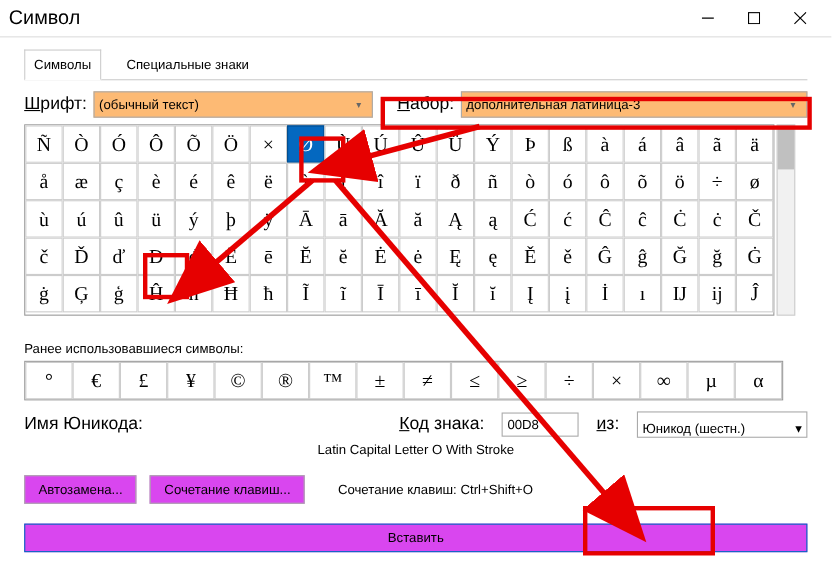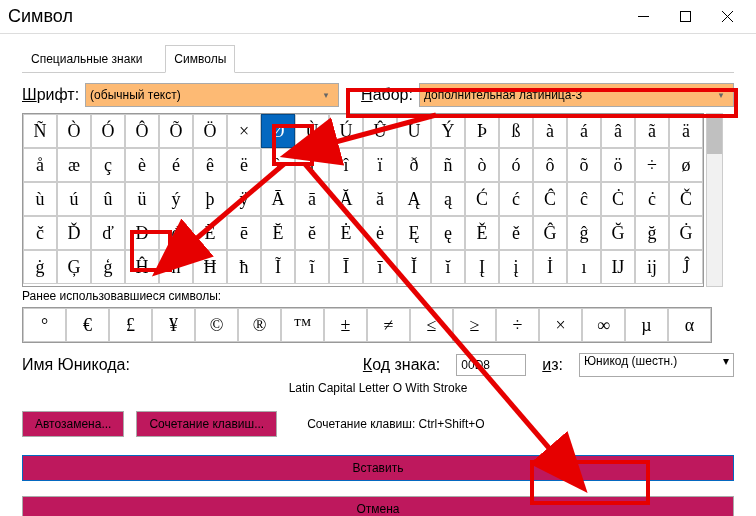--- a/index.html
+++ b/index.html
@@ -19,29 +19,29 @@
   .combo .val { flex: 1; font-size: 12px; }
   .combo .chev { width: 16px; text-align: center; font-size: 9px; color: #666; }
   .combo.font { flex: 0 0 254px; }
   .combo.subset { flex: 1; }
   .gridwrap { display: flex; gap: 2px; margin-top: 6px; }
   .grid { border: 1px solid #999; display: grid; grid-template-columns: repeat(20, 34px); grid-auto-rows: 34px; }
   .cell { border: 0.5px solid #ccc; display: flex; align-items: center; justify-content: center; font-size: 18px; font-family: "Times New Roman", serif; cursor: pointer; background: #fff; }
   .cell.selected { background: #0468c0; color: #fff; border: 1px solid #014a8a; }
   .scrollbar { width: 17px; height: 174px; border: 1px solid #ccc; background: #f1f1f1; position: relative; }
   .scrollthumb { position: absolute; top: 0; left: 0; right: 0; height: 40px; background: #c0c0c0; }
-  .sublabel { margin-top: 2px; margin-bottom: 4px; font-size: 12px; }
+  .sublabel { margin-top: 23px; margin-bottom: 4px; font-size: 12px; }
   .recentgrid { border: 1px solid #999; display: grid; grid-template-columns: repeat(16, 43px); grid-auto-rows: 34px; width: fit-content; }
   .recentcell { border: 0.5px solid #ccc; display: flex; align-items: center; justify-content: center; font-size: 18px; font-family: "Times New Roman", serif; cursor: pointer; }
   .unirow { display: flex; align-items: center; margin-top: 10px; gap: 16px; }
   .uniname { font-size: 12px; margin-top: 4px; margin-bottom: 16px; text-align: center; }
   .codefield { width: 70px; height: 22px; border: 1px solid #aaa; padding: 0 4px; font-size: 12px; display: flex; align-items: center; }
-  .fromcombo { width: 155px; height: 24px; border: 1px solid #aaa; display: flex; align-items: flex-start; padding: 0 4px; }
+  .fromcombo { width: 155px; height: 24px; border: 1px solid #aaa; display: flex; align-items: flex-end; padding: 0 4px; }
   .btnrow { display: flex; gap: 12px; margin-top: 4px; align-items: center; }
-  .btn { height: 26px; border: 1px solid #aaa; background: #be185d; padding: 0 12px; font-size: 12px; cursor: pointer; display: flex; align-items: center; justify-content: center; }
+  .btn { height: 26px; border: 1px solid #aaa; background: #d946ef; padding: 0 12px; font-size: 12px; cursor: pointer; display: flex; align-items: center; justify-content: center; }
   .btn.primary { border: 1px solid #0468c0; }
   .shortcuttxt { font-size: 12px; margin-left: 18px; }
   .footer { display: flex; justify-content: flex-end; gap: 15px; margin-top: 18px; flex-direction: column; }
   .footer .btn { min-width: 88px; }
   
   .annot { position: absolute; border: 4px solid #e60000; pointer-events: none; }
   .ann-subset { top: 88px; left: 346px; width: 392px; height: 30px; }
   .ann-selchar { top: 124px; left: 272px; width: 42px; height: 42px; }
   .ann-smallchar { top: 230px; left: 130px; width: 42px; height: 42px; }
   .ann-insert { top: 460px; left: 530px; width: 120px; height: 45px; }
@@ -65,22 +65,22 @@
   <div class="winbtn">
       <svg viewBox="0 0 11 11">
         <line x1="0" y1="0" x2="11" y2="11" stroke="#000"></line>
         <line x1="11" y1="0" x2="0" y2="11" stroke="#000"></line>
       </svg>
     </div>
 </div>
 
 <div class="content">
   <div class="tabs">
+    <div class="tab active">Символы</div>
     <div class="tab">Специальные знаки</div>
-    <div class="tab active">Символы</div>
   </div>
 
   <div class="row">
     <span class="label"><span class="underline">Ш</span><span>рифт:</span></span>
     <div class="combo font">
       <span class="val">(обычный текст)</span>
       <span class="chev">▾</span>
     </div>
     <span style="width:10px"></span>
     <span class="label"><span class="underline">Н</span><span>абор:</span></span>

